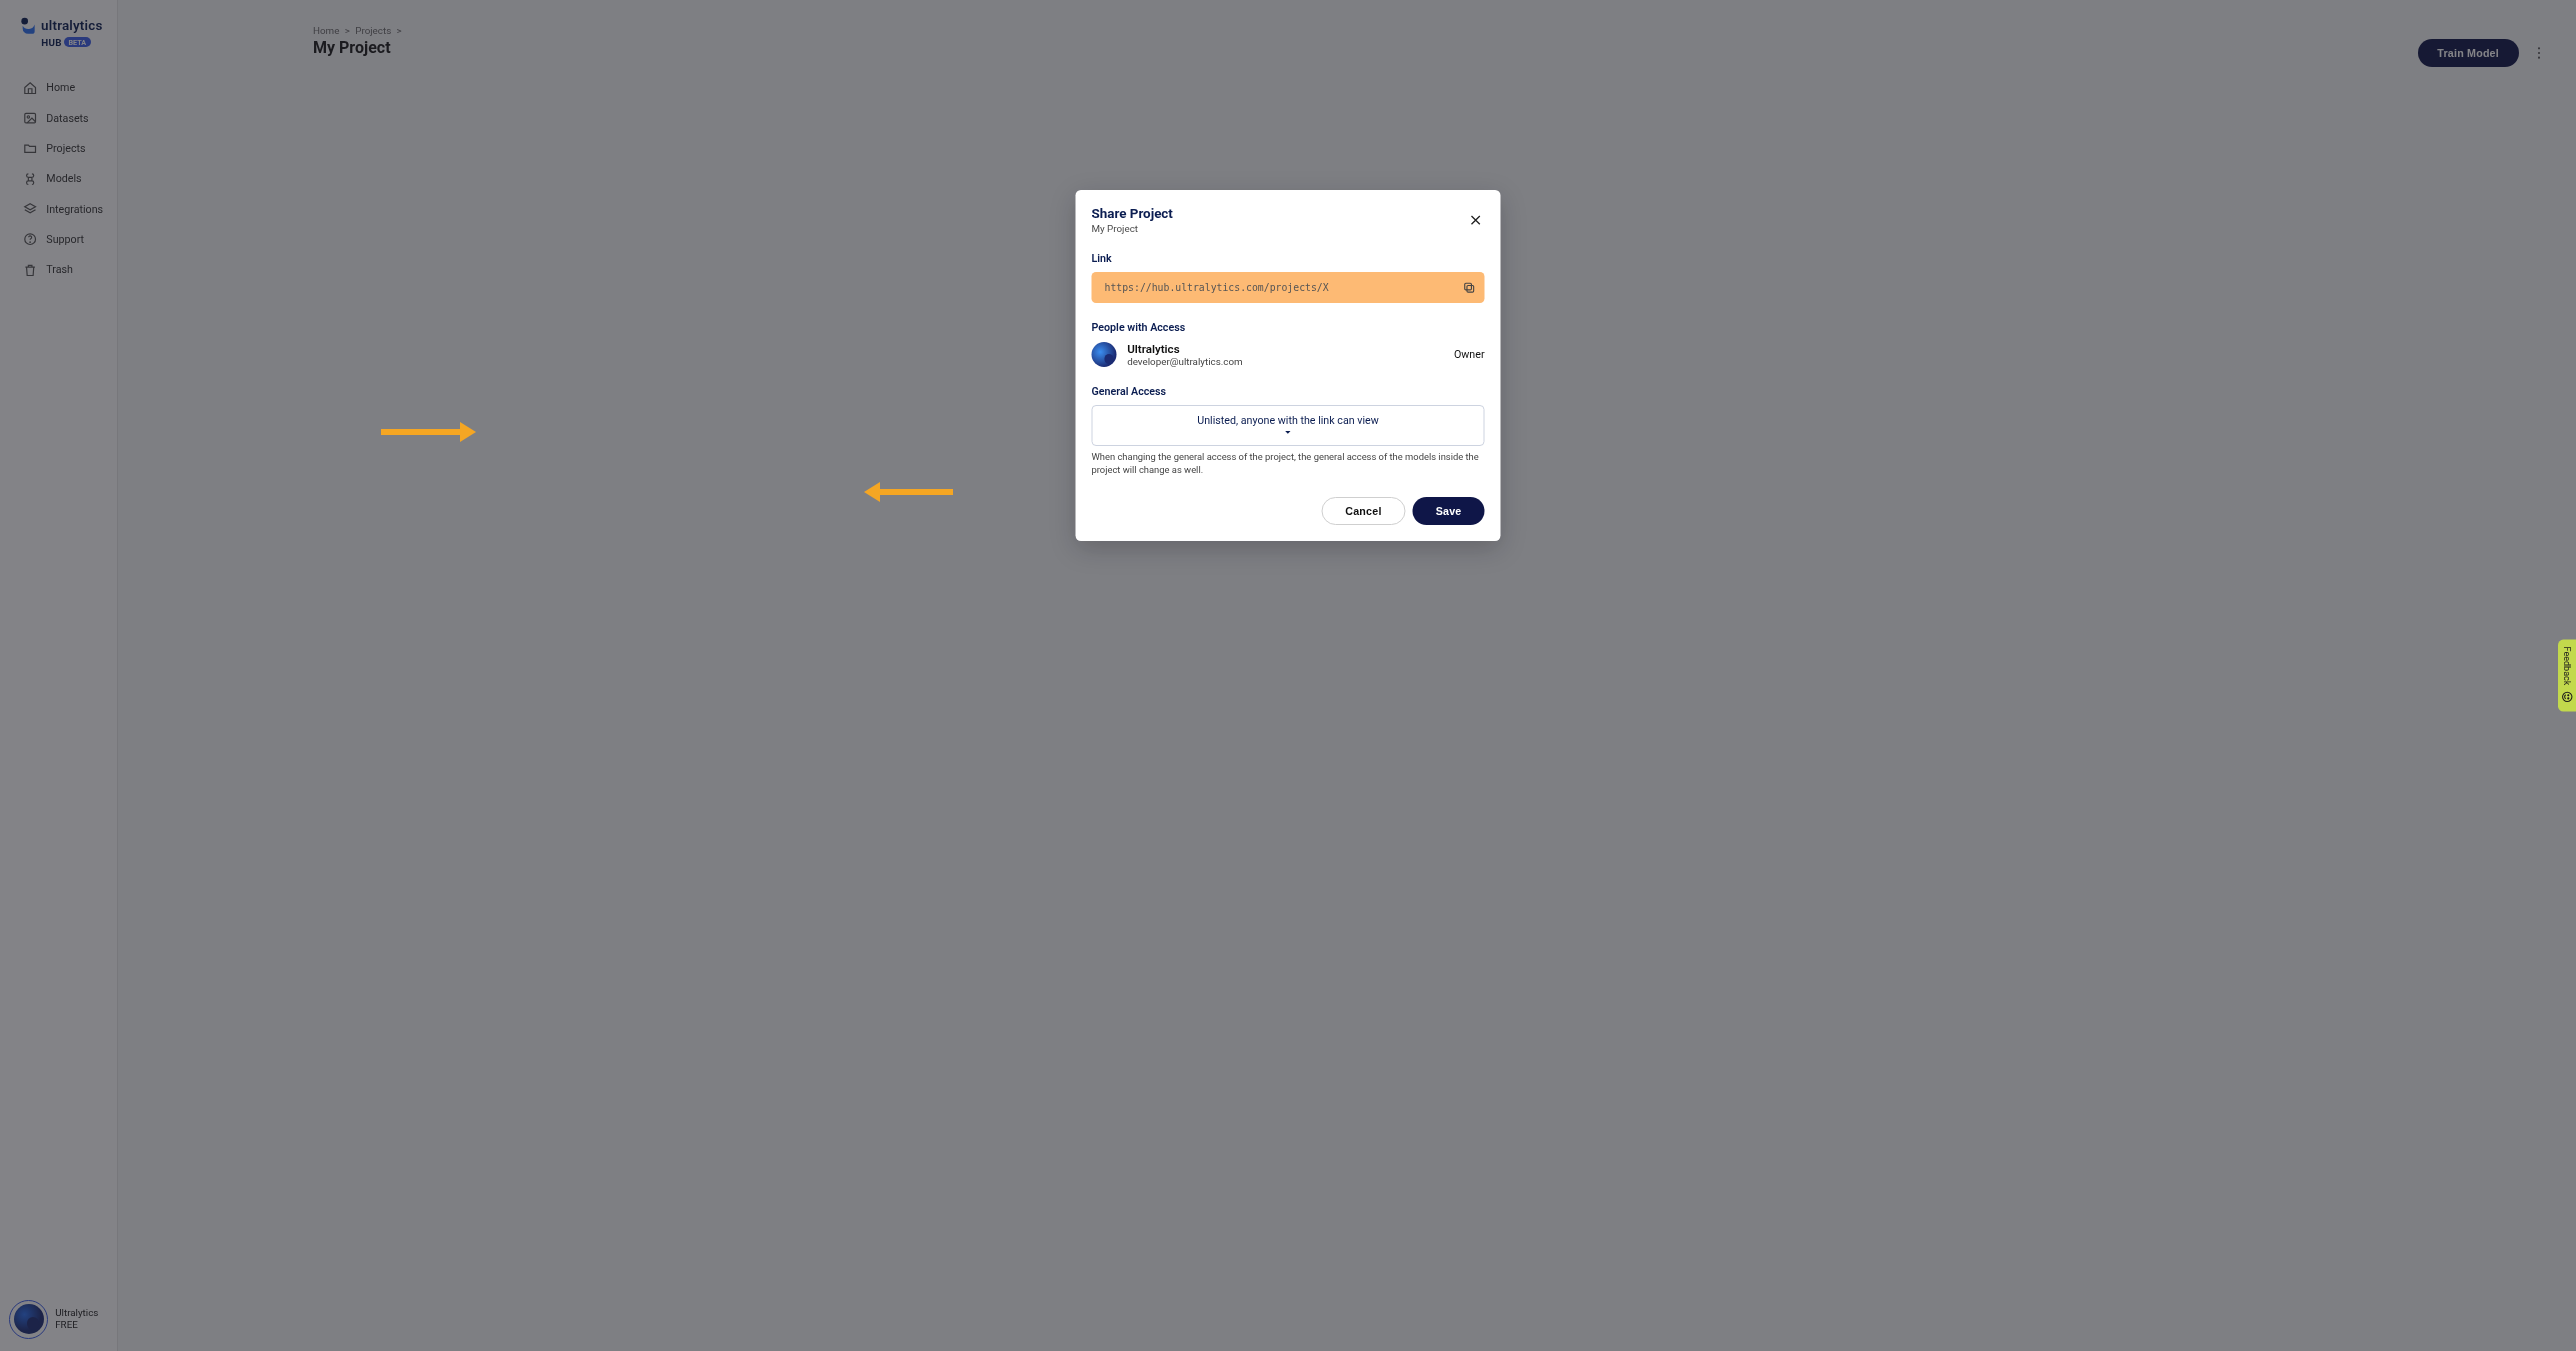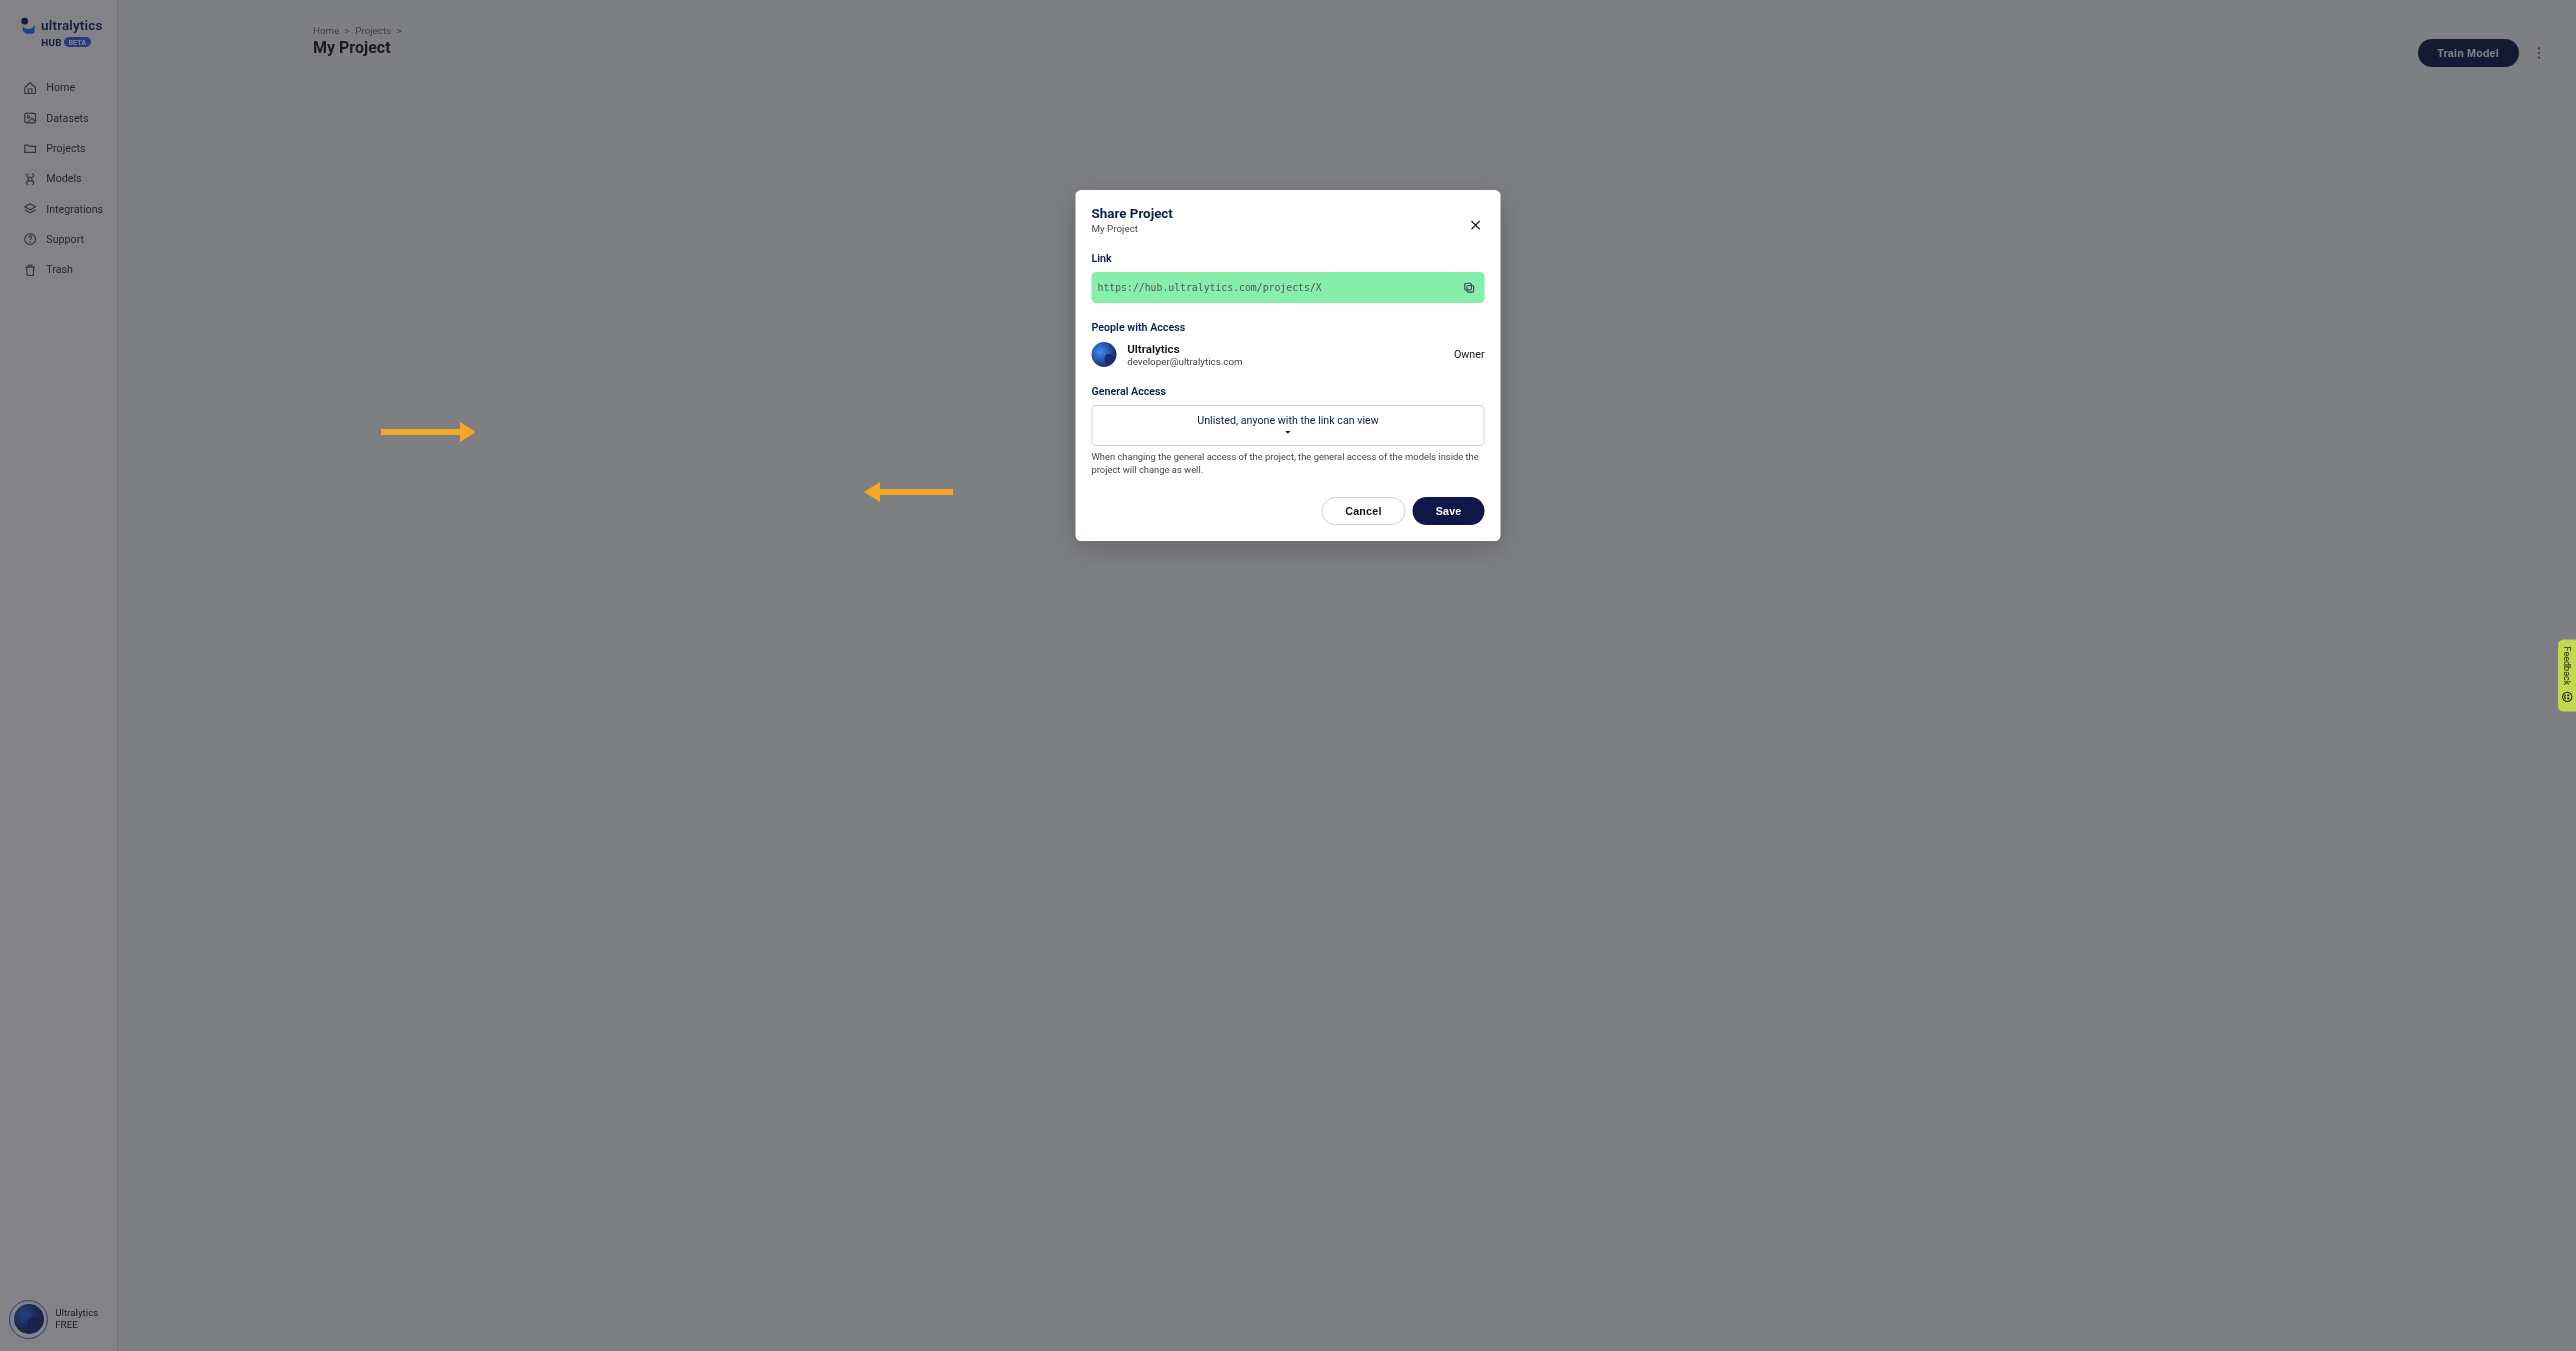--- a/index.html
+++ b/index.html
@@ -143,33 +143,33 @@
     position: fixed;
     z-index: 200;
     left: 50%; top: 190px;
     transform: translateX(-50%);
     width: 425px;
     background: #fff;
     border-radius: 5.4px;
     box-shadow: 0 7.2px 27px rgba(0,0,0,0.2);
     padding: 16px 16px 16px 16px;
   }
-  .modal-head { display: flex; justify-content: space-between; align-items: flex-end; }
+  .modal-head { display: flex; justify-content: space-between; align-items: center; }
   .modal-title { font-size: 13.4px; font-weight: 700; color: #0b1d51; }
   .modal-sub { font-size: 9.8px; color: #4a4a4a; margin-top: 1.8px;}
   .close-x { cursor: pointer; color: #222; padding: 1.8px; }
 
   .section-label {
     font-size: 10.7px; font-weight: 600; color: #0b1d51;
     margin-top: 18px; margin-bottom: 7.2px;
   }
   .link-field {
-    background: #86efac;
+    background: #fdba74;
     border-radius: 4.5px;
-    padding: 9px 9px 9px 6px;
+    padding: 9px 9px 9px 13px;
     display: flex; align-items: center; justify-content: space-between;
     font-family: ui-monospace, SFMono-Regular, Menlo, Consolas, monospace;
     font-size: 9.8px; color: #555;
   }
   .copy-btn { cursor: pointer; color: #444; }
 
   .person-row {
     display: flex; align-items: center; justify-content: space-between;
     margin-top: 7.2px;
   }

